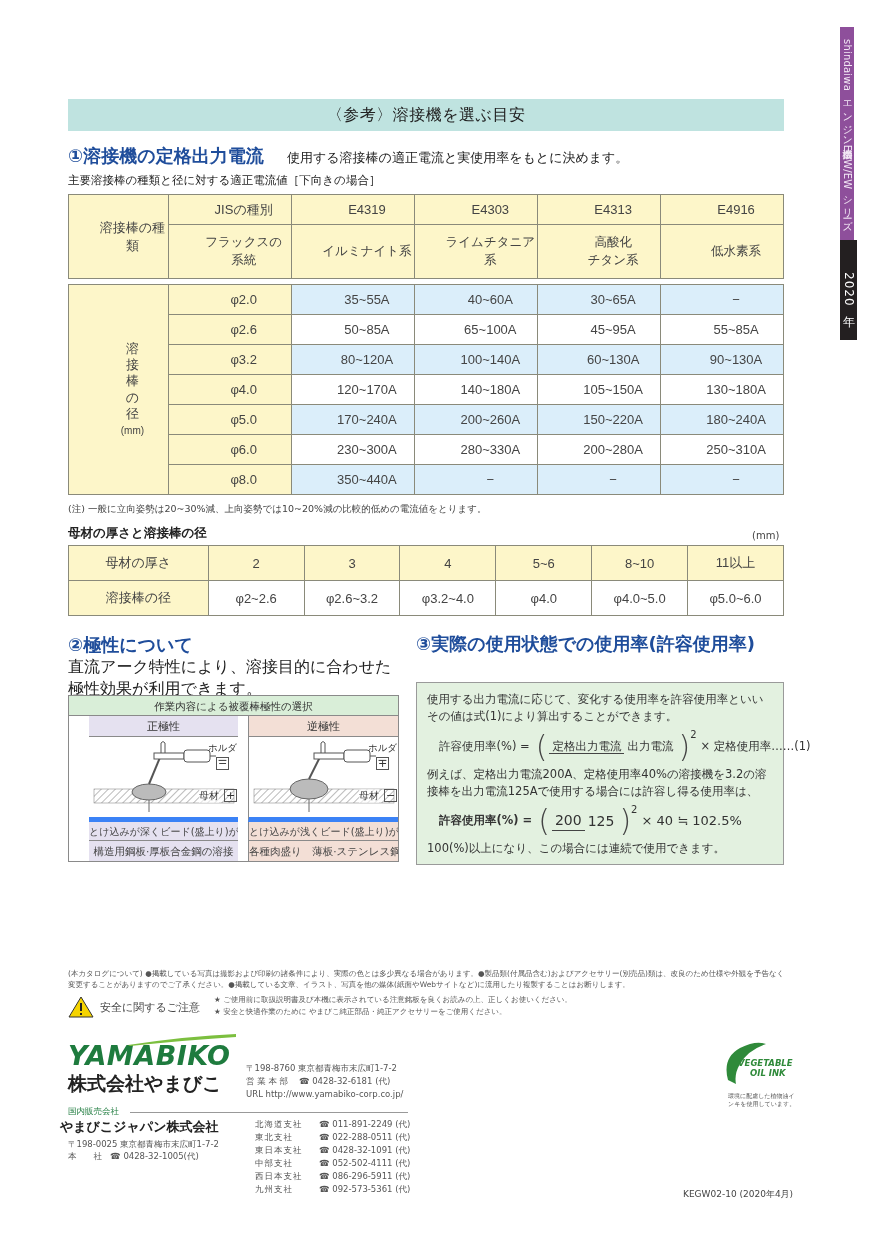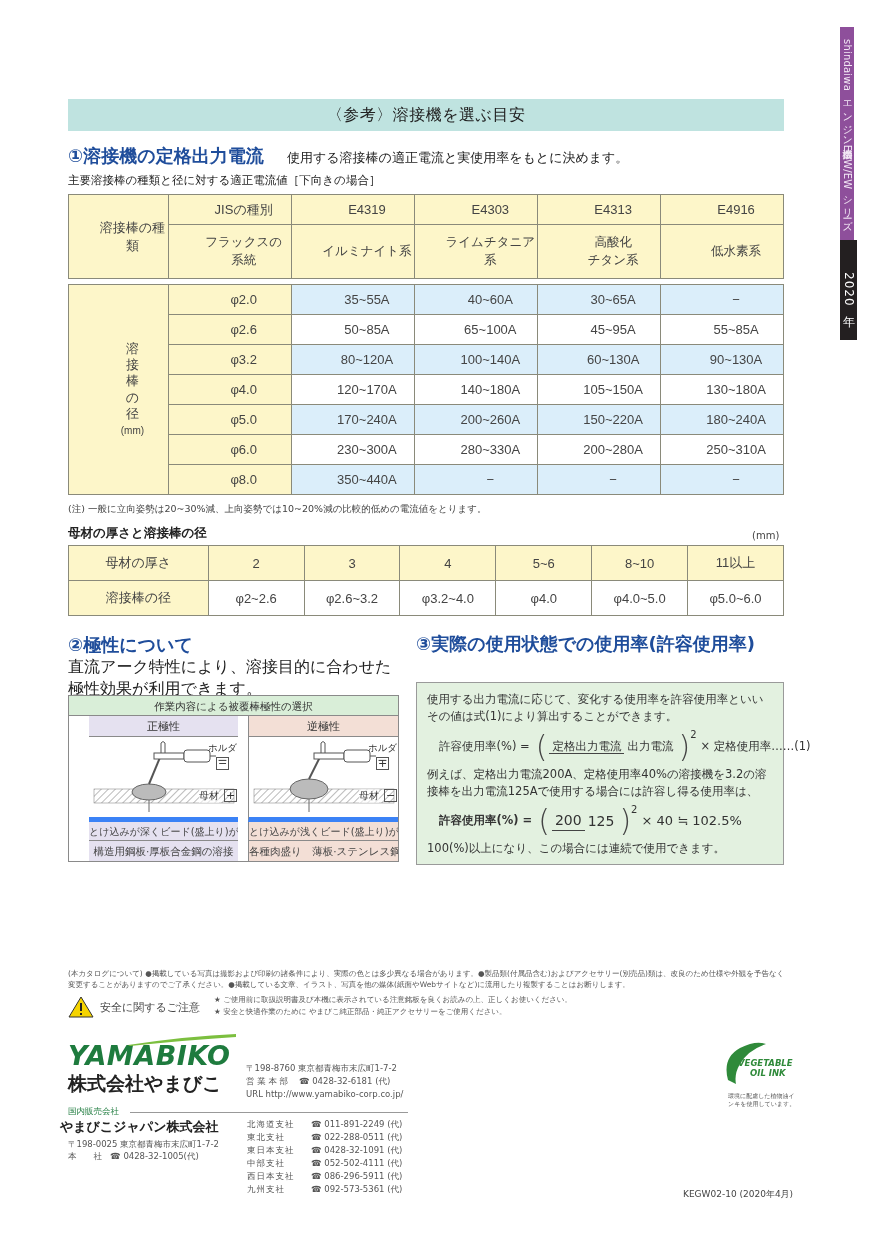--- a/index.html
+++ b/index.html
@@ -78,21 +78,21 @@
 
   .logo { position: absolute; left: 68px; top: 1040px; }
   .logo-text { font-size: 27px; font-weight: bold; font-style: italic; color: #1e7b3e; letter-spacing: 0.5px; font-family: "DejaVu Sans", sans-serif; }
   .company-jp { position: absolute; left: 68px; top: 1071px; font-size: 19px; font-weight: bold; color: #222; }
   .hq { position: absolute; left: 246px; top: 1062px; font-size: 8.5px; color: #555; line-height: 1.5; white-space: nowrap; }
 
   .domestic-label { position: absolute; left: 68px; top: 1106px; font-size: 8.5px; color: #1e7b3e; }
   .domestic-line { position: absolute; left: 130px; top: 1112px; width: 278px; border-top: 1px solid #999; }
   .sub-company { position: absolute; left: 60px; top: 1118px; font-size: 13px; font-weight: bold; color: #222; }
   .sub-addr { position: absolute; left: 68px; top: 1138px; font-size: 8.5px; color: #555; line-height: 1.45; white-space: nowrap; }
-  .branches { position: absolute; left: 247px; top: 1118px; font-size: 8.5px; color: #555; line-height: 1.53; }
+  .branches { position: absolute; left: 255px; top: 1118px; font-size: 8.5px; color: #555; line-height: 1.53; }
   .branch { display: flex; }
   .branch .bn { width: 64px; letter-spacing: 1px; }
 
   .veg { position: absolute; left: 718px; top: 1040px; width: 80px; }
   .veg-text { font-size: 6px; color: #555; line-height: 1.35; margin-left: 10px; margin-top: 2px; }
   .code { position: absolute; left: 683px; top: 1188px; font-size: 9px; color: #444; white-space: nowrap; }
 </style>
 </head>
 <body>
 

